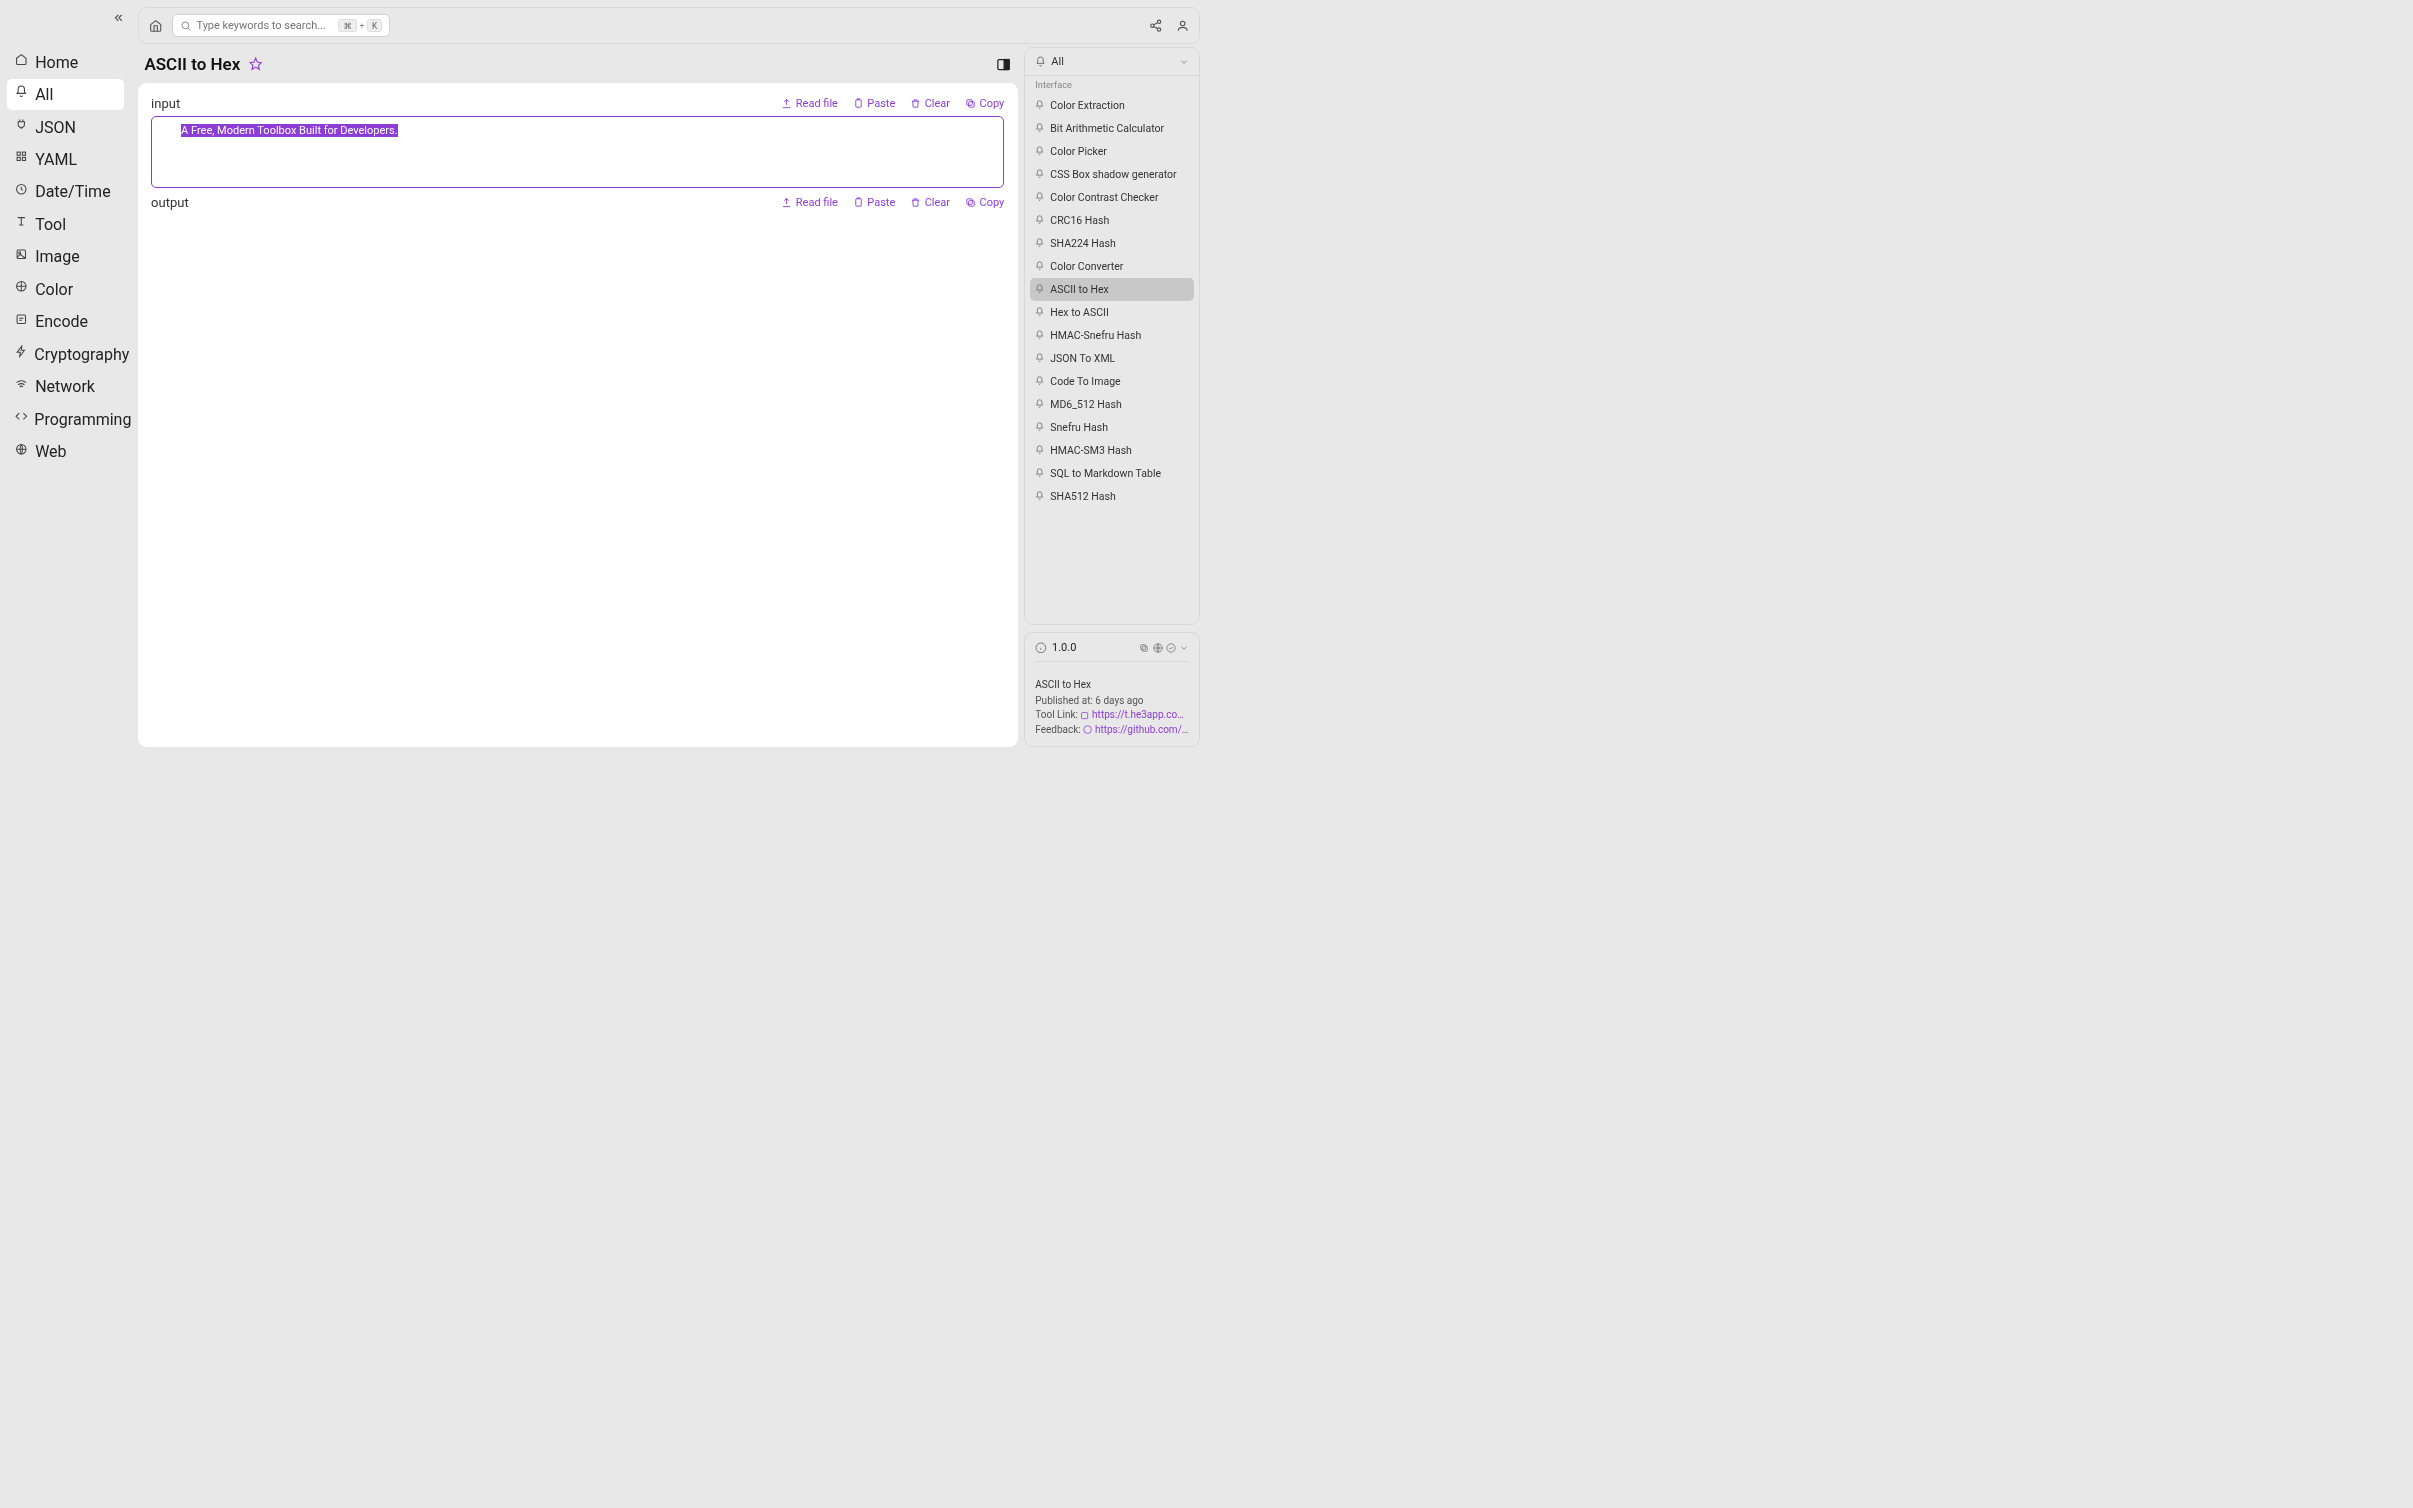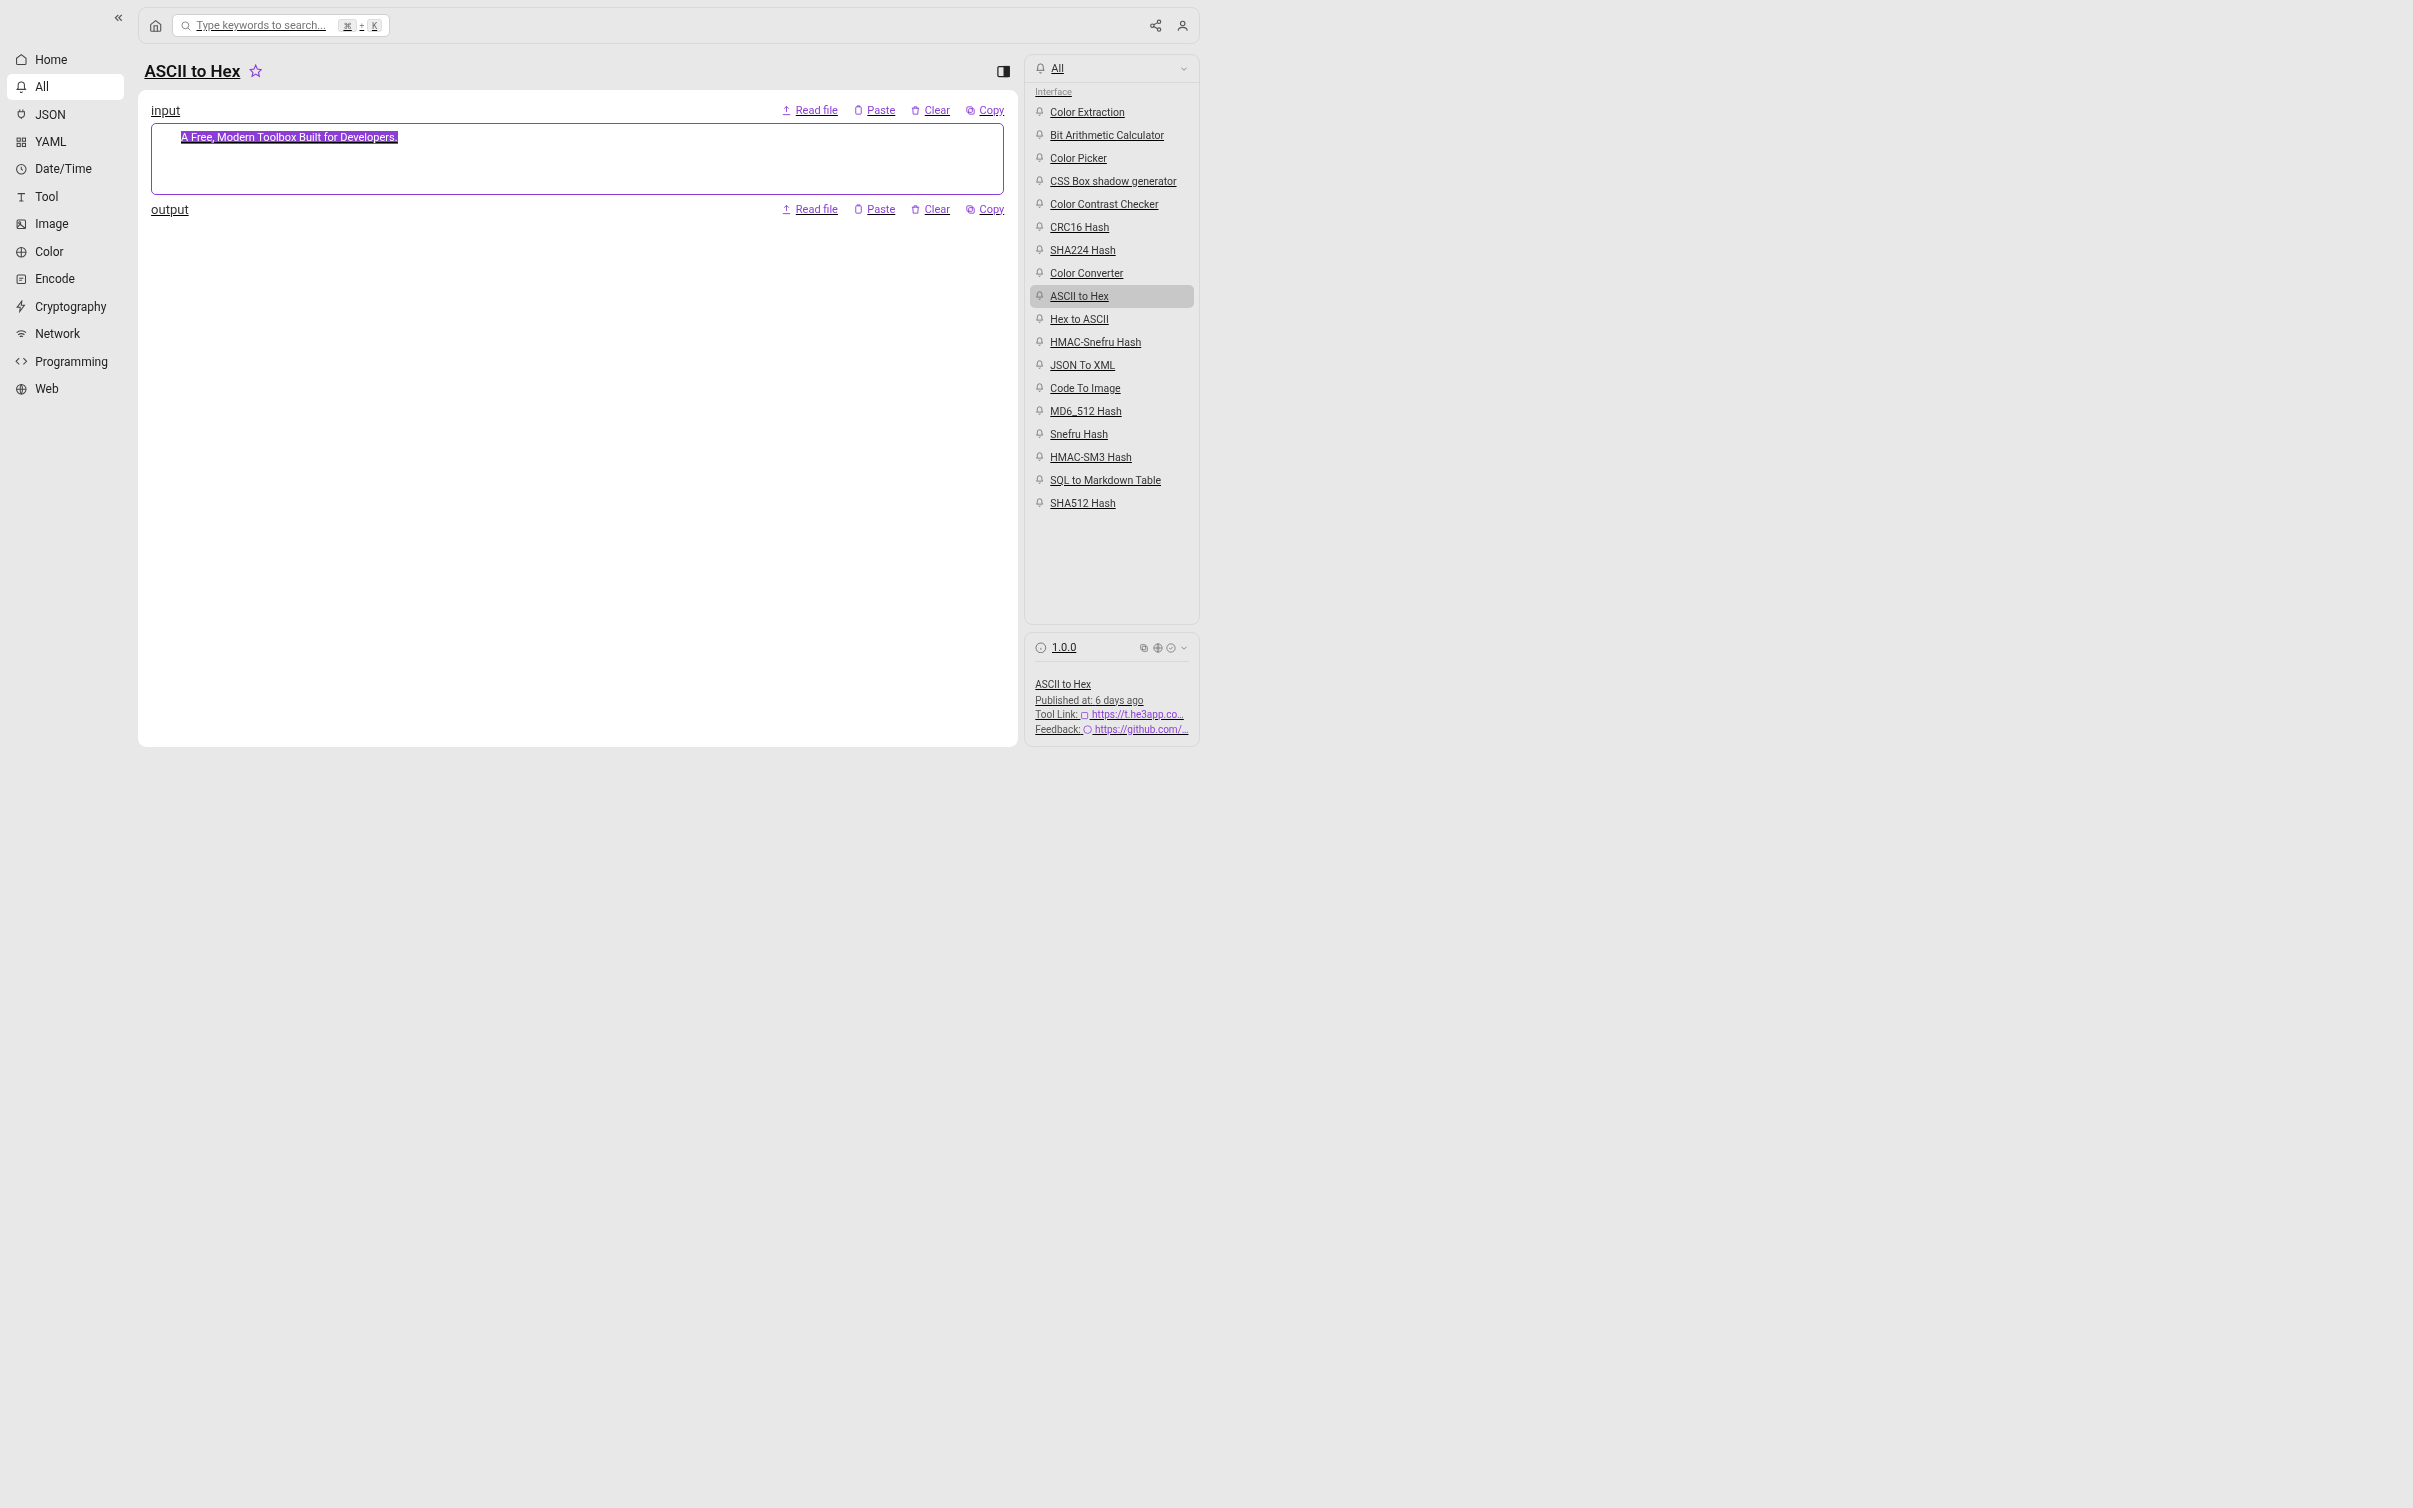--- a/index.html
+++ b/index.html
@@ -2,26 +2,26 @@
 <html style="font-size:13.4px"><head>
 <meta charset="utf-8">
 <style>
 * { margin: 0; padding: 0; box-sizing: border-box; font-family: -apple-system, BlinkMacSystemFont, "Segoe UI", Roboto, sans-serif; }
 body { background: #e8e8e8; width: 1207px; height: 754px; overflow: hidden; display: flex; }
 
 
 .left-sidebar { width: 131px; background: #e8e8e8; padding: 6.7px; position: relative; }
 .collapse-btn { position: absolute; top: 11.7px; right: 6.7px; color: #555; cursor: pointer; }
 .nav-list { list-style: none; margin-top: 40px; }
-.nav-item { display: flex; align-items: center; padding: 5.9px 8.4px; border-radius: 5px; cursor: pointer; font-size: 12px; color: #222; margin-bottom: 1.7px; }
+.nav-item { display: flex; align-items: flex-start; padding: 5.9px 8.4px; border-radius: 5px; cursor: pointer; font-size: 16px; color: #222; margin-bottom: 1.7px; }
 .nav-item.active { background: #fff; }
 .nav-item .icon { width: 13.4px; height: 13.4px; margin-right: 6.7px; display: inline-flex; align-items: center; justify-content: center; color: #444; }
 
 
-.main-area { flex: 1; display: flex; flex-direction: column; padding: 6.7px 6.7px 6.7px 6.7px; gap: 10px; text-decoration: underline; }
+.main-area { flex: 1; display: flex; flex-direction: column; padding: 6.7px 6.7px 6.7px 6.7px; gap: 3px; }
 
 
 .top-bar { background: #e8e8e8; border-radius: 8.4px; border: 0.8px solid #d8d8d8; padding: 6.7px 10px; display: flex; align-items: center; gap: 10px; }
 .home-btn { color: #555; cursor: pointer; }
 .search-box { display: flex; align-items: center; background: #fff; border: 0.8px solid #d0d0d0; border-radius: 5px; padding: 3.4px 6.7px; min-width: 218px; }
 .search-box input { border: none; outline: none; flex: 1; font-size: 11px; color: #888; background: transparent; }
 .search-box .kbd { background: #eee; border: 0.8px solid #ddd; border-radius: 2.5px; padding: 0.8px 4.2px; font-size: 8.4px; color: #666; }
 .search-box .plus { margin: 0 2.5px; font-size: 8.4px; color: #888; }
 .top-bar-right { margin-left: auto; display: flex; gap: 13.4px; color: #555; }
 

